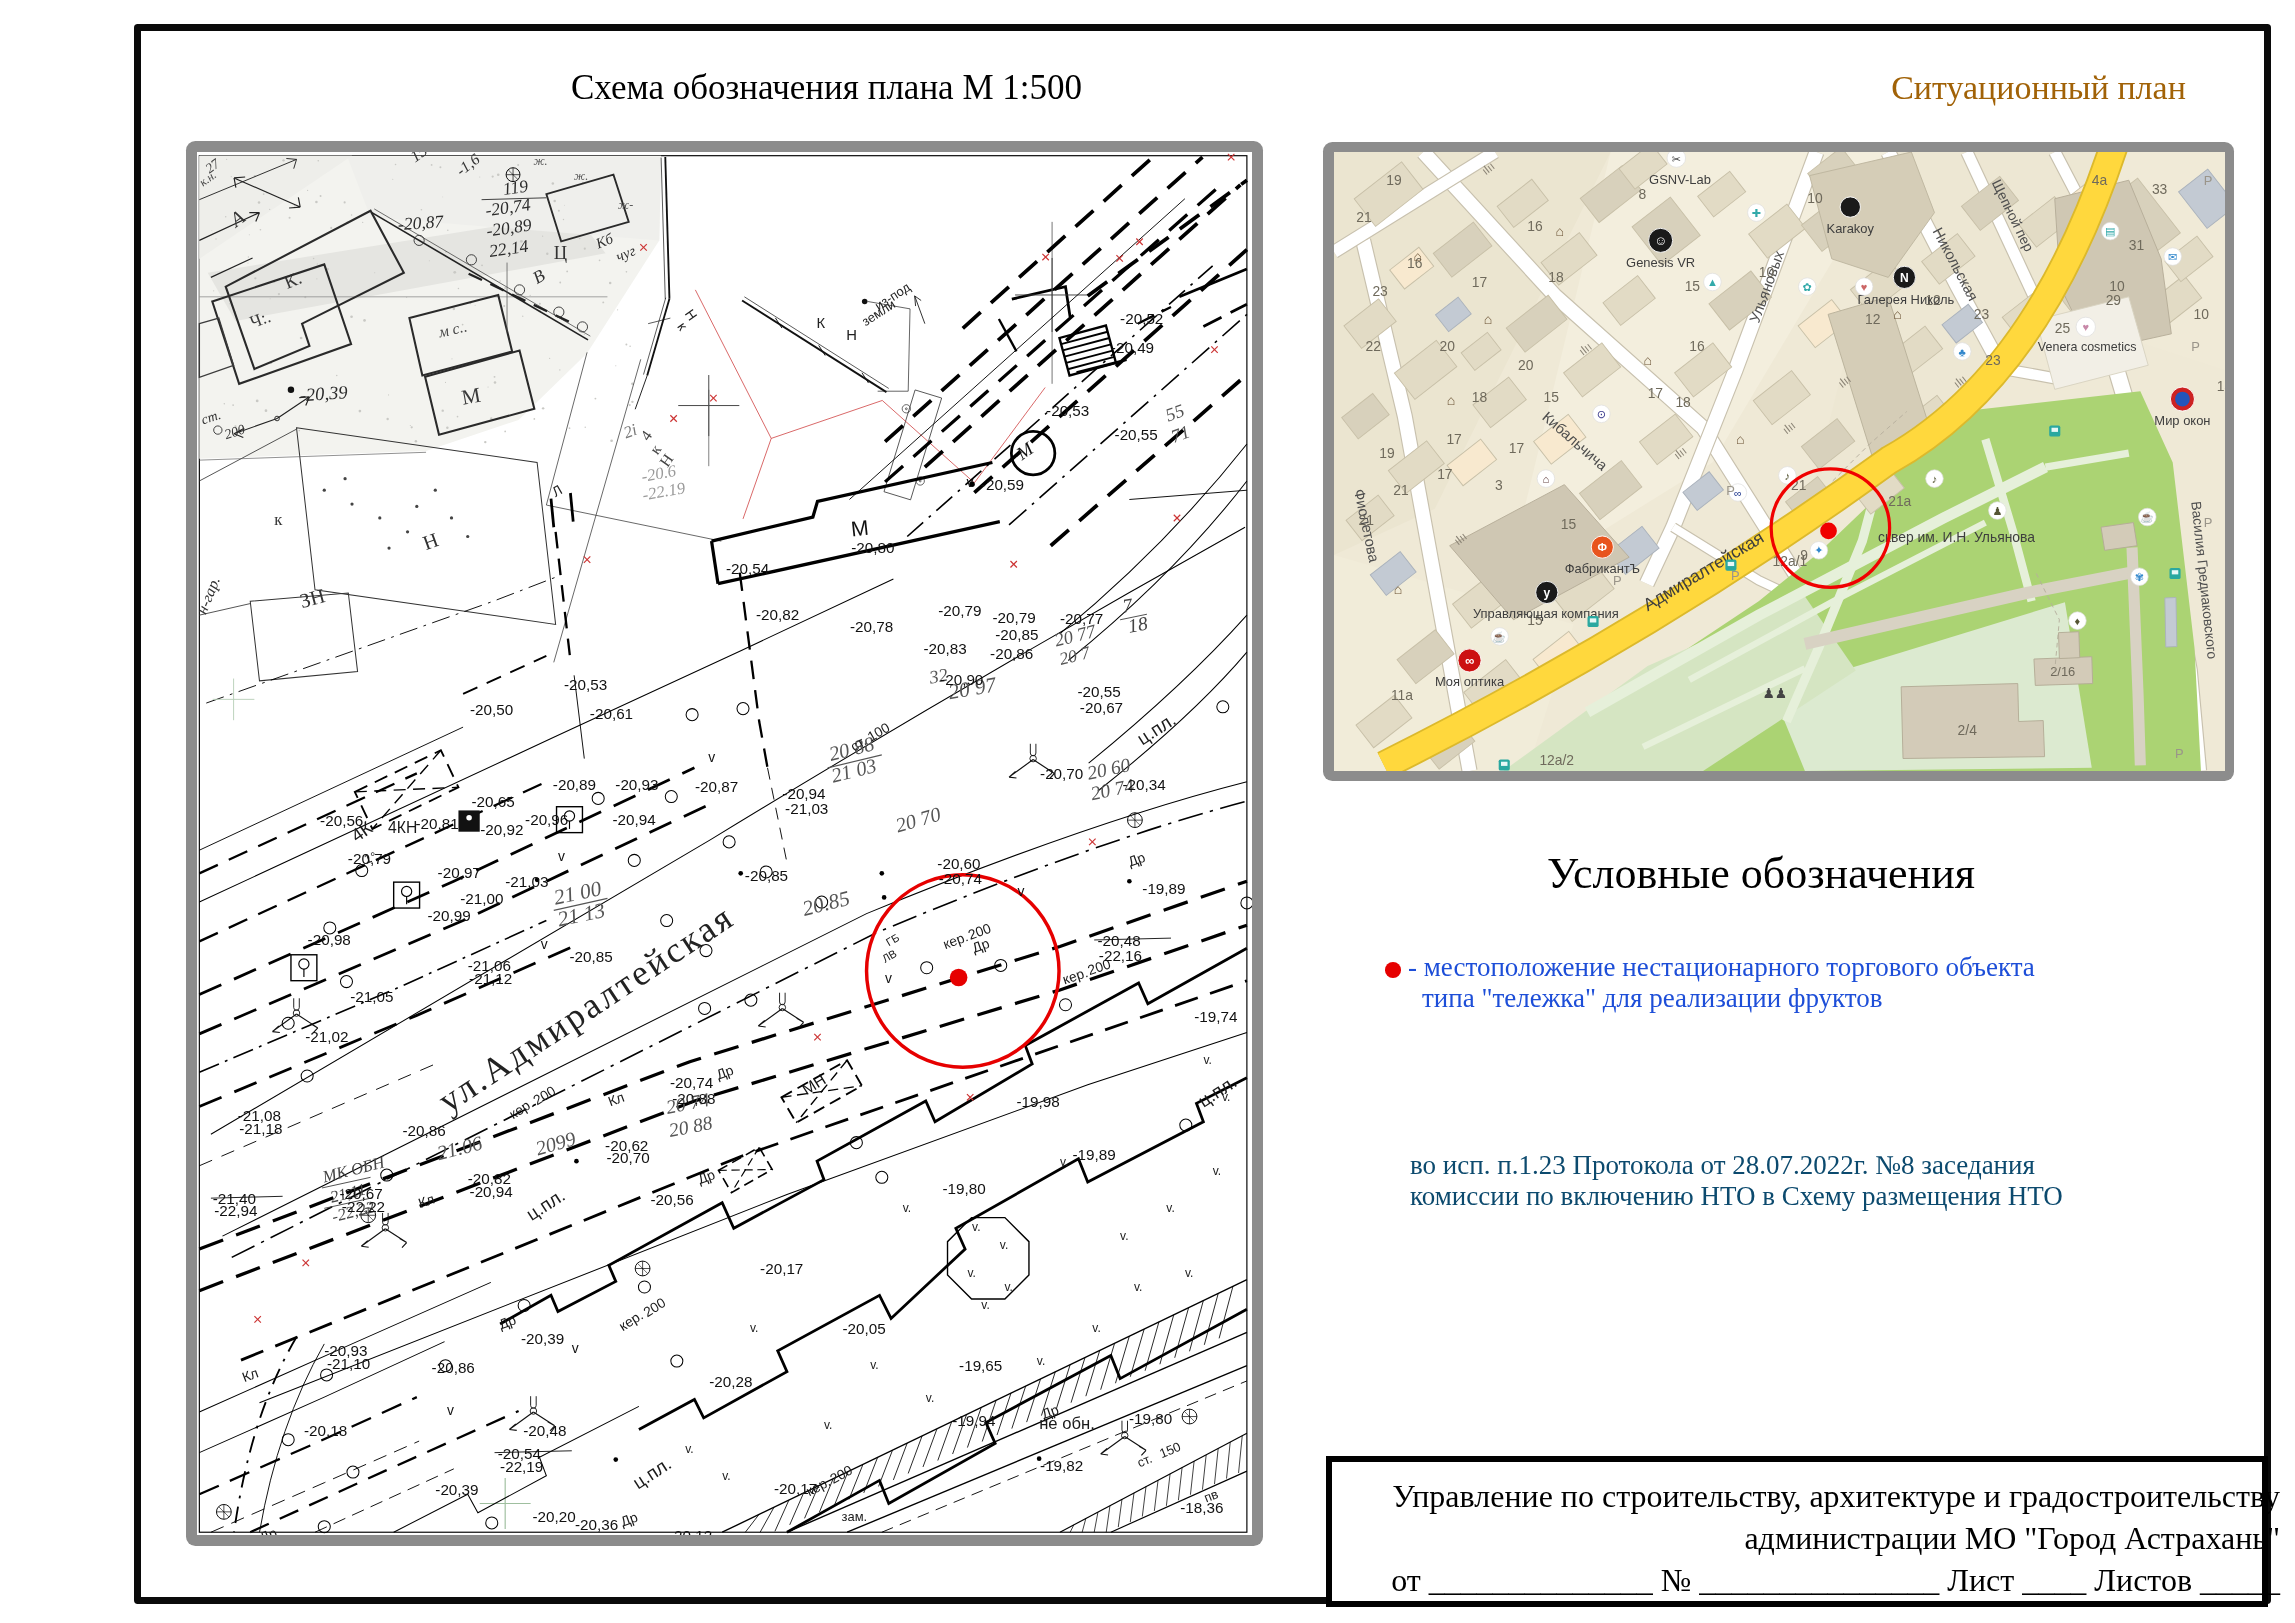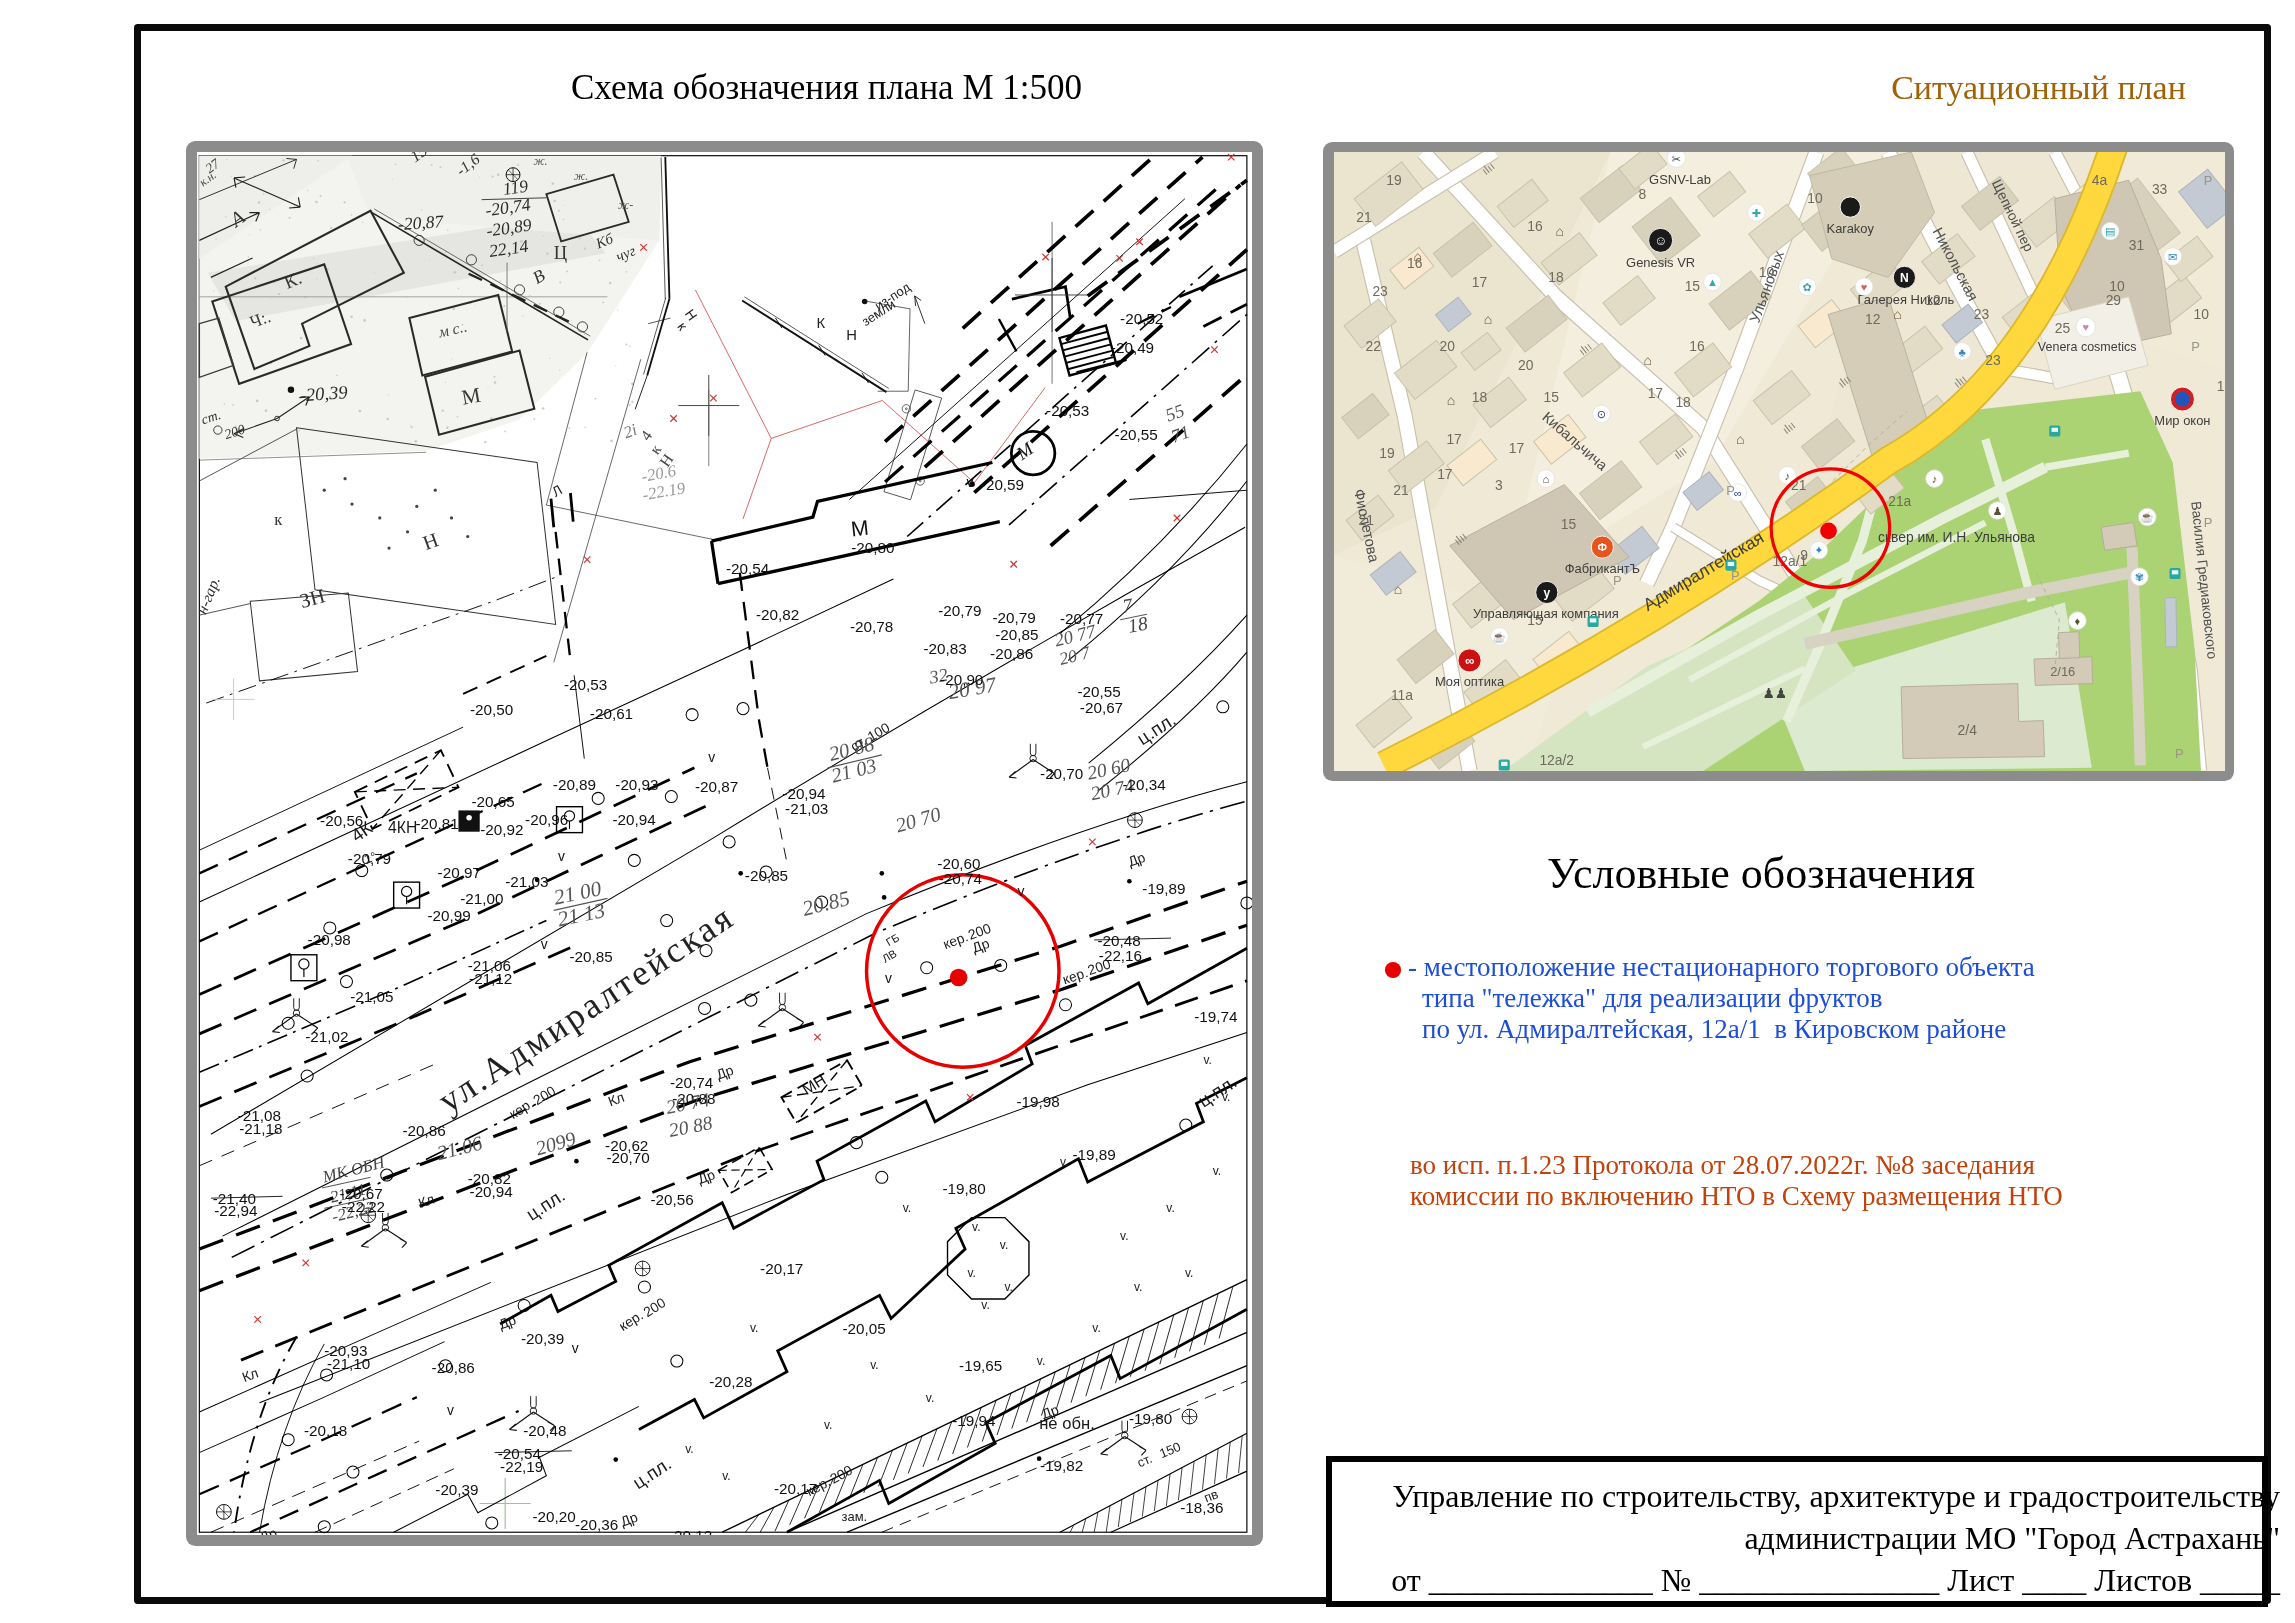--- a/index.html
+++ b/index.html
@@ -1250,24 +1250,24 @@
 
 <div class="abs" style="left:1437px; top:848px; width:648px; text-align:center;
      font-size:44px; color:#000;">Условные обозначения</div>
 
 <div class="abs" style="left:1385px; top:962px; width:15.7px; height:15.7px;
      border-radius:50%; background:#e60000;"></div>
 
 <div class="abs" style="left:1408px; top:952px; width:814px; font-size:27px;
      line-height:31px; color:#1d4ed8;">- местоположение нестационарного торгового объекта<br>
 <span style="margin-left:14px;">типа "тележка" для реализации фруктов</span><br>
-<span style="margin-left:14px;">по ул. Адмиралтейская, 12а/1&nbsp; в Кировском районе</span></div>
+</div>
 
 <div class="abs" style="left:1410px; top:1150px; width:814px; font-size:27px;
-     line-height:31px; color:#c2410c;">во исп. п.1.23 Протокола от 28.07.2022г. №8 заседания<br>
+     line-height:31px; color:#0c4a6e;">во исп. п.1.23 Протокола от 28.07.2022г. №8 заседания<br>
 комиссии по включению НТО в Схему размещения НТО</div>
 
 <div class="abs" style="left:1326px; top:1456px; width:930px; height:139px;
      border:6.5px solid #000; background:#fff;"></div>
 <div class="abs" style="left:1364px; top:1475px; width:916px; font-size:32px;
      line-height:42px; color:#000; white-space:nowrap;text-align:right;">Управление по строительству, архитектуре и градостроительству<br>
 администрации МО "Город Астрахань"<br>
 от ______________ № _______________ Лист ____ Листов _____</div>
 
 

